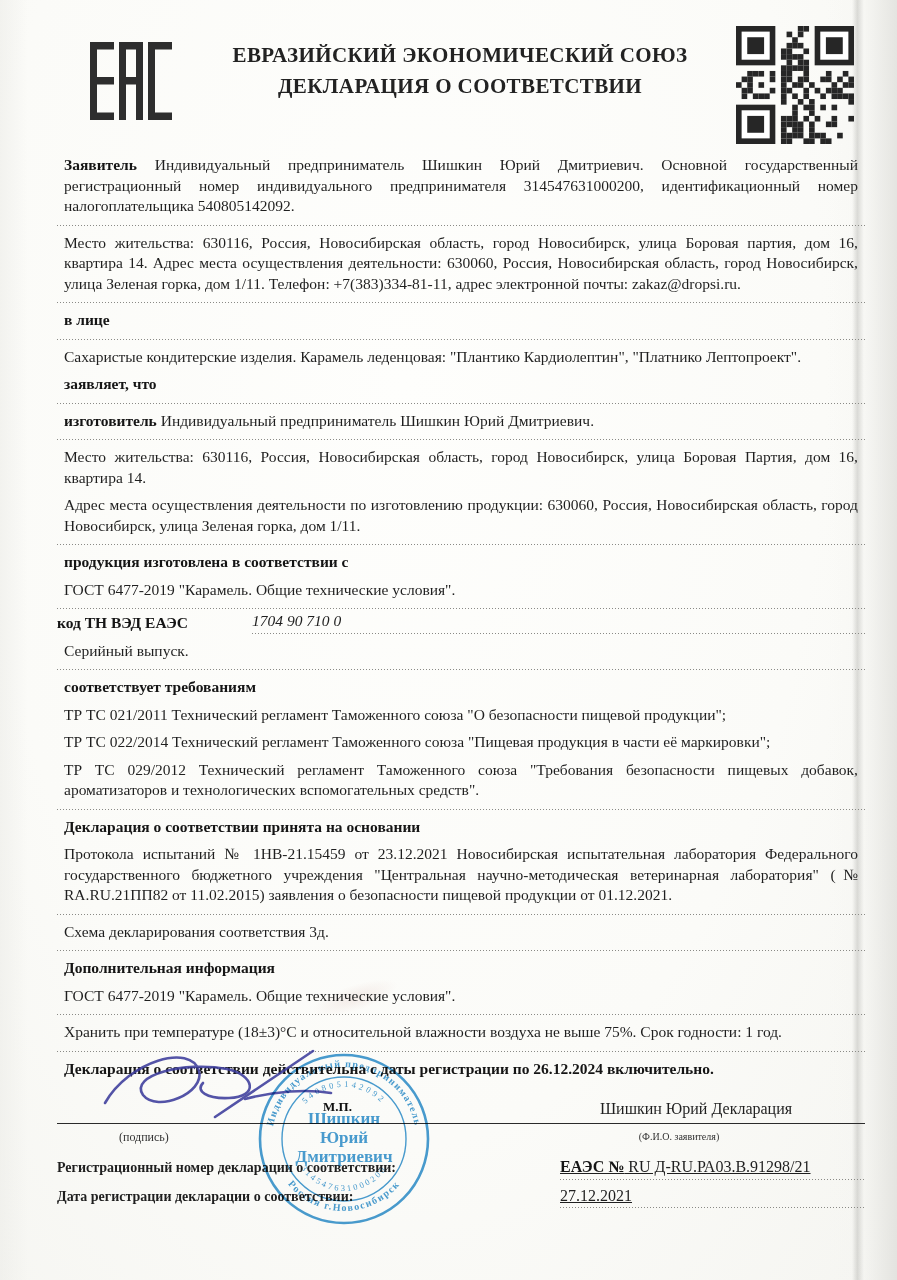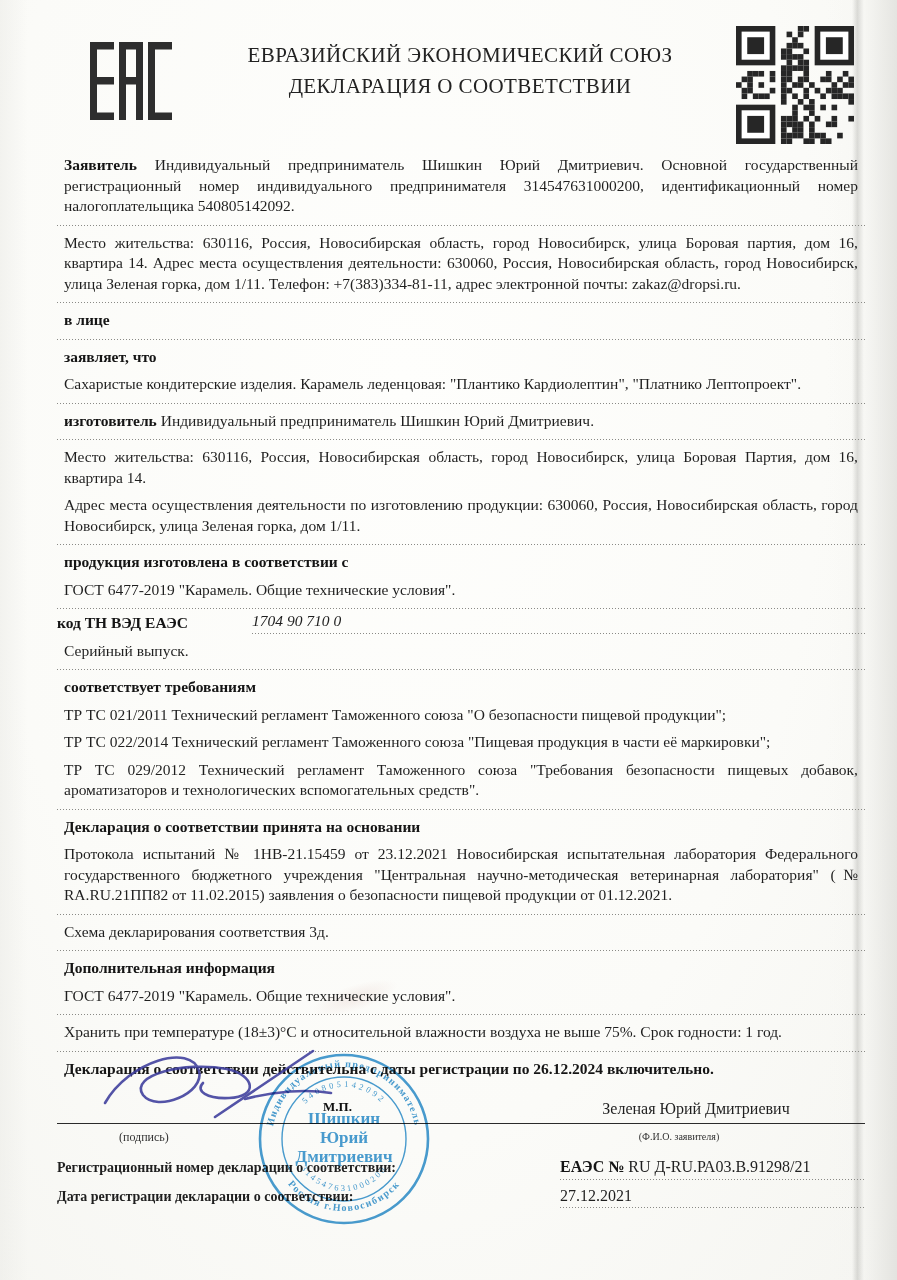--- a/index.html
+++ b/index.html
@@ -15,21 +15,21 @@
     font-family:"Liberation Serif","DejaVu Serif",serif;
     color:#1f1f1f;
     overflow:hidden;
   }
   .fold{position:absolute;top:0;bottom:0;left:852px;width:12px;
     background:linear-gradient(90deg,rgba(0,0,0,0) 0,rgba(140,140,135,.28) 45%,rgba(0,0,0,0) 100%);}
   .smudge{position:absolute;left:310px;top:985px;width:90px;height:26px;border-radius:50%;
     background:radial-gradient(ellipse,rgba(205,160,150,.18),rgba(0,0,0,0) 70%);transform:rotate(-18deg);}
   
   .hdr-title{position:absolute;left:185px;top:40px;width:550px;text-align:center;
-    font-weight:normal;font-size:21px;line-height:31px;letter-spacing:.4px;color:#222;}
+    font-weight:bold;font-size:21px;line-height:31px;letter-spacing:.4px;color:#222;}
   .eac{position:absolute;left:90px;top:42px;}
   .sr{position:absolute;width:1px;height:1px;overflow:hidden;clip:rect(0 0 0 0);}
   .qr{position:absolute;left:733px;top:26px;}
   
   .content{position:absolute;left:57px;top:148px;width:808px;font-size:15.5px;line-height:20.5px;}
   .content p{margin:7px;}
   .just{text-align:justify;}
   b,.b{font-weight:bold;color:#151515;}
   .dots{height:2px;margin:2px 0 2px;
     background-image:repeating-linear-gradient(90deg,#8a8a86 0,#8a8a86 1px,rgba(0,0,0,0) 1px,rgba(0,0,0,0) 3px);
@@ -48,21 +48,21 @@
   .fio{position:absolute;left:470px;width:338px;top:10px;text-align:center;font-size:16px;}
   .fio-label{position:absolute;left:453px;width:338px;top:38px;text-align:center;font-size:10px;color:#333;}
   .signature-svg{position:absolute;left:38px;top:-50px;}
   .stamp-svg{position:absolute;left:192px;top:-45px;mix-blend-mode:multiply;opacity:.88;}
   
   .regrow{display:flex;align-items:baseline;margin-top:6px;}
   .regrow .reglbl{width:503px;flex:none;font-weight:bold;font-size:14px;}
   .regrow .regval{flex:1;font-size:16px;
     background-image:repeating-linear-gradient(90deg,#8a8a86 0,#8a8a86 1px,rgba(0,0,0,0) 1px,rgba(0,0,0,0) 3px);
     background-size:100% 1px;background-repeat:no-repeat;background-position:0 100%;
-    padding-bottom:2px;}
+    padding-bottom:2px;text-decoration:underline;}
   .stamp-txt{font-family:"Liberation Serif","DejaVu Serif",serif;fill:#2f8fcd;}
 </style>
 </head>
 <body>
 
 <div class="page">
   <div class="fold"></div>
   <div class="smudge"></div>
 
   <div class="eac">
@@ -233,23 +233,23 @@
 
     <p class="just"><b>Заявитель</b> <span>Индивидуальный предприниматель Шишкин Юрий Дмитриевич. Основной государственный регистрационный номер индивидуального предпринимателя 314547631000200, идентификационный номер налогоплательщика 540805142092.</span></p>
     <div class="dots"></div>
 
     <p class="just">Место жительства: 630116, Россия, Новосибирская область, город Новосибирск, улица Боровая партия, дом 16, квартира 14. Адрес места осуществления деятельности: 630060, Россия, Новосибирская область, город Новосибирск, улица Зеленая горка, дом 1/11. Телефон: +7(383)334-81-11, адрес электронной почты: zakaz@dropsi.ru.</p>
     <div class="dots"></div>
 
     <p><b>в лице</b></p>
     <div class="dots"></div>
 
+    <p>Сахаристые кондитерские изделия. Карамель леденцовая: "Плантико Кардиолептин", "Платнико Лептопроект".</p>
+
     <p><b>заявляет, что</b></p>
-
-    <p>Сахаристые кондитерские изделия. Карамель леденцовая: "Плантико Кардиолептин", "Платнико Лептопроект".</p>
     <div class="dots"></div>
 
     <p><b>изготовитель</b> <span>Индивидуальный предприниматель Шишкин Юрий Дмитриевич.</span></p>
     <div class="dots"></div>
 
     <p class="just">Место жительства: 630116, Россия, Новосибирская область, город Новосибирск, улица Боровая Партия, дом 16, квартира 14.</p>
     <p class="just">Адрес места осуществления деятельности по изготовлению продукции: 630060, Россия, Новосибирская область, город Новосибирск, улица Зеленая горка, дом 1/11.</p>
     <div class="dots"></div>
 
     <p><b>продукция изготовлена в соответствии с</b></p>
@@ -283,21 +283,21 @@
 
     <p>Хранить при температуре (18±3)°С и относительной влажности воздуха не выше 75%. Срок годности: 1 год.</p>
     <div class="dots"></div>
 
     <p><b>Декларация о соответствии действительна с даты регистрации по 26.12.2024 включительно.</b></p>
 
     <div class="sigzone">
       <div class="sigline"></div>
       <div class="sign-label">(подпись)</div>
       <div class="mp">М.П.</div>
-      <div class="fio">Зеленая Юрий Дмитриевич</div>
+      <div class="fio">Шишкин Юрий Декларация</div>
       <div class="fio-label">(Ф.И.О. заявителя)</div>
 
       <svg class="signature-svg" width="265" height="100" viewBox="0 0 265 100">
         <g fill="none" stroke="#3d3d9c" stroke-width="2.6" stroke-linecap="round" opacity="0.88">
           <path d="M10,64 C34,22 96,4 104,32 C110,54 62,74 48,56 C34,36 90,22 132,30 C160,36 164,58 134,59 C112,60 100,52 108,44"></path>
           <path d="M120,78 L218,12"></path>
           <path d="M150,60 C180,52 212,50 236,54"></path>
         </g>
       </svg>
 

